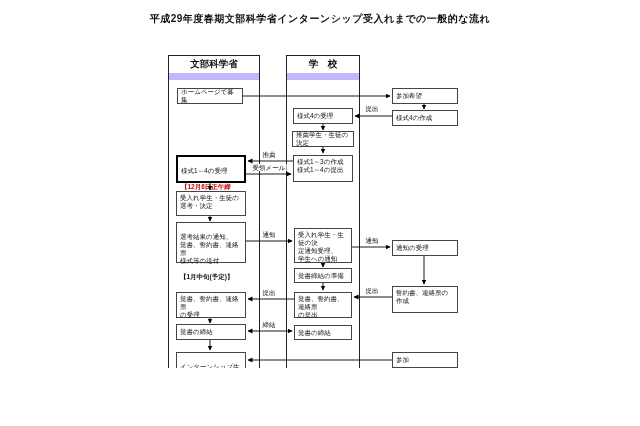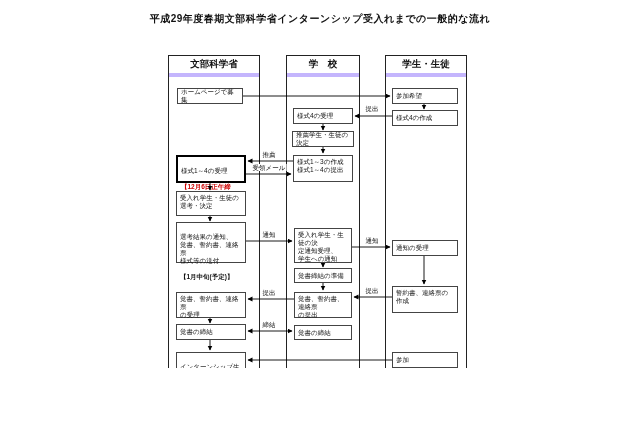--- a/index.html
+++ b/index.html
@@ -1,21 +1,21 @@
 <!DOCTYPE html>
 <html><head>
 <meta charset="utf-8">
 <style>
   html,body{margin:0;padding:0;background:#fff;}
   .canvas{position:relative;width:640px;height:368px;background:#fff;
           font-family:"Liberation Sans","DejaVu Sans",sans-serif;color:#111;overflow:hidden;}
   .title{position:absolute;left:0;top:12px;width:640px;text-align:center;
          font-size:10px;font-weight:600;letter-spacing:.5px;}
   .col{position:absolute;border:1px solid #222;background:#fff;box-sizing:border-box;}
-  .col-header{height:17px;border-bottom:4px solid #c4b5fd;display:flex;align-items:center;
+  .col-header{height:17px;border-bottom:7px solid #c4b5fd;display:flex;align-items:center;
               justify-content:center;font-weight:bold;font-size:9.5px;}
   .box{position:absolute;border:1px solid #444;background:#fff;font-size:6.5px;
        line-height:8px;padding:2px 3px;white-space:pre-line;box-sizing:border-box;}
   .box span{display:block;white-space:pre-line;}
   .box.thick{border:2px solid #000;}
   .vc{display:flex;align-items:center;}
   .vc span{display:inline;}
   .red{color:#cc0000;font-weight:bold;}
   .bold{font-weight:bold;}
   .gap4{margin-top:4px;}
@@ -29,23 +29,20 @@
 
 <div class="canvas">
 
   <div class="title">平成29年度春期文部科学省インターンシップ受入れまでの一般的な流れ</div>
 
   <div class="col" style="left:168px;top:55px;width:92px;height:365px;">
     <div class="col-header">文部科学省</div>
   </div>
   <div class="col" style="left:286px;top:55px;width:74px;height:365px;">
     <div class="col-header">学　校</div>
-  </div>
-  <div class="col" style="left:385px;top:55px;width:82px;height:365px;">
-    <div class="col-header">学生・生徒</div>
   </div>
 
   <div class="box vc" style="left:177px;top:88px;width:66px;height:16px;"><span>ホームページで募集</span></div>
 
   <div class="box thick" style="left:176px;top:155px;width:70px;height:28px;">
     <span>様式1～4の受理</span>
     <span class="red" style="color: rgb(204, 0, 0);">【12月6日正午締切】</span>
   </div>
 
   <div class="box" style="left:176px;top:191px;width:70px;height:25px;"><span>受入れ学生・生徒の

